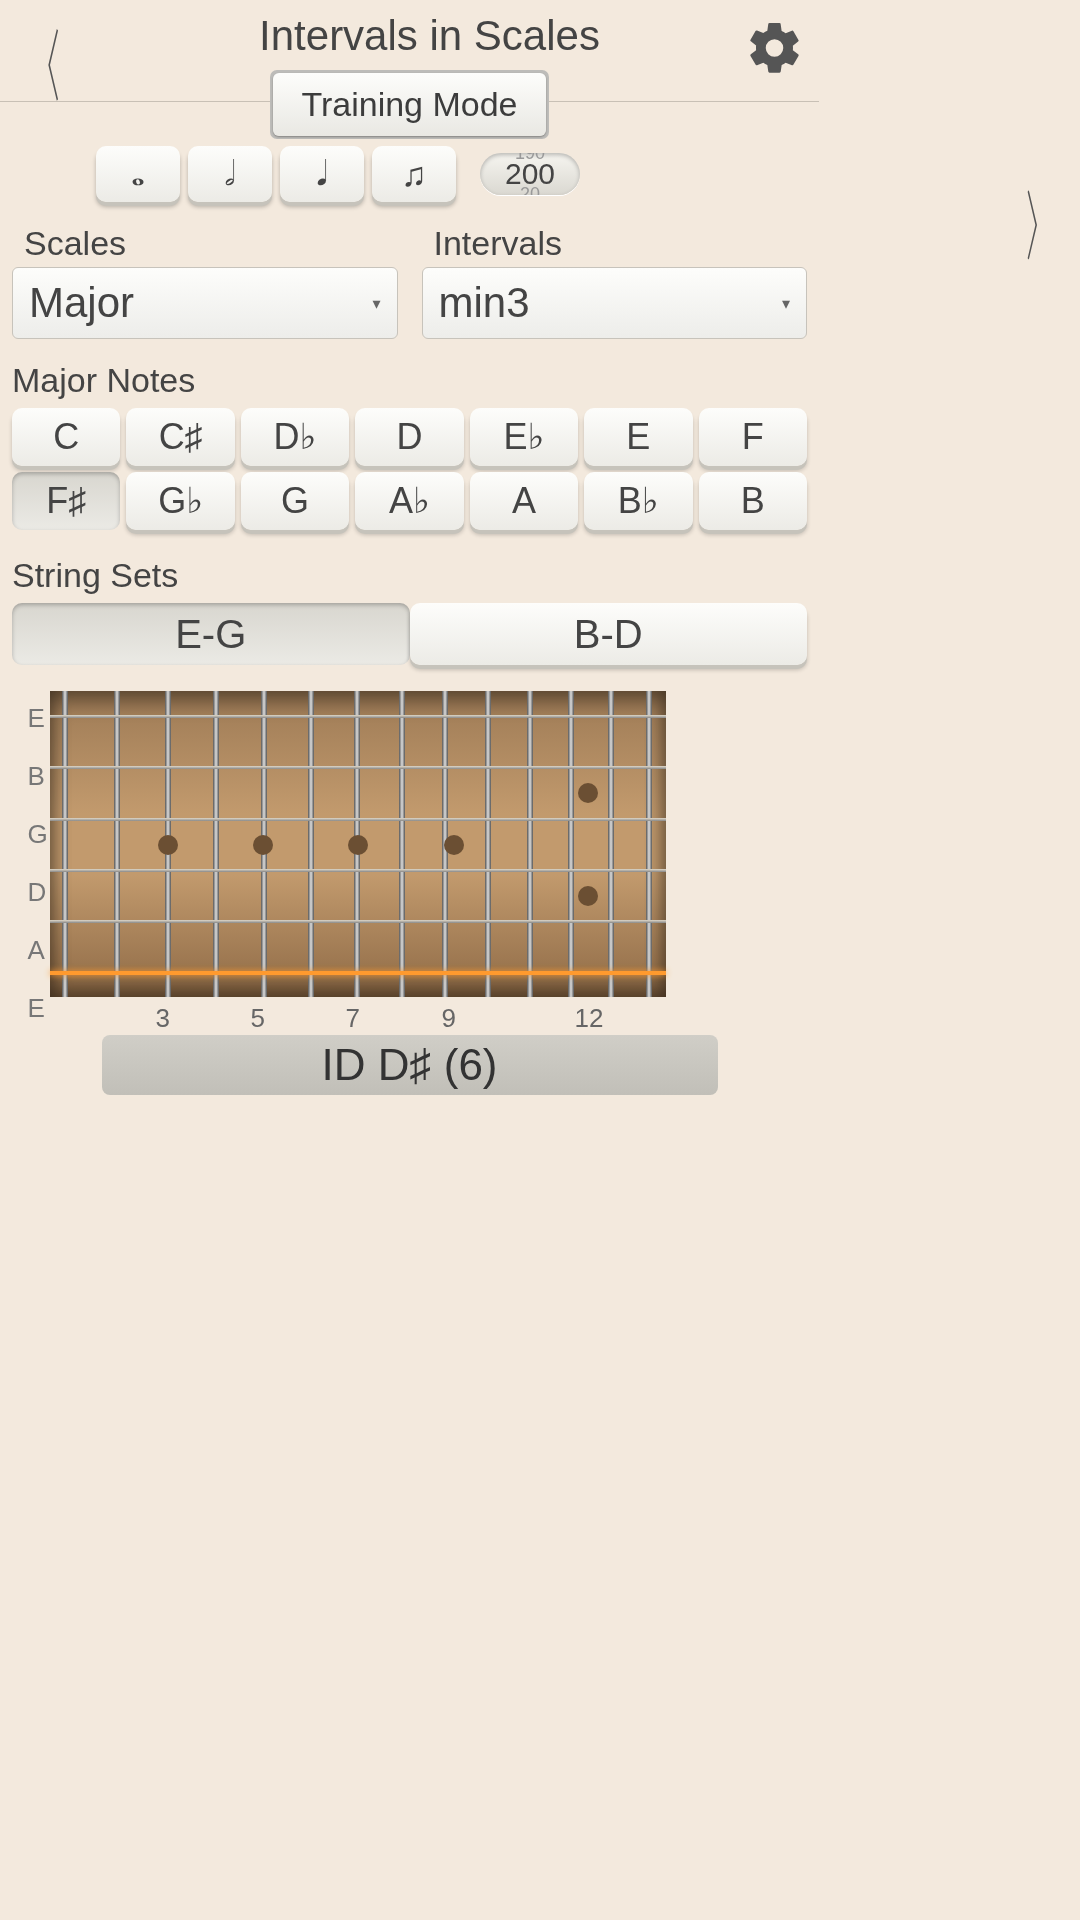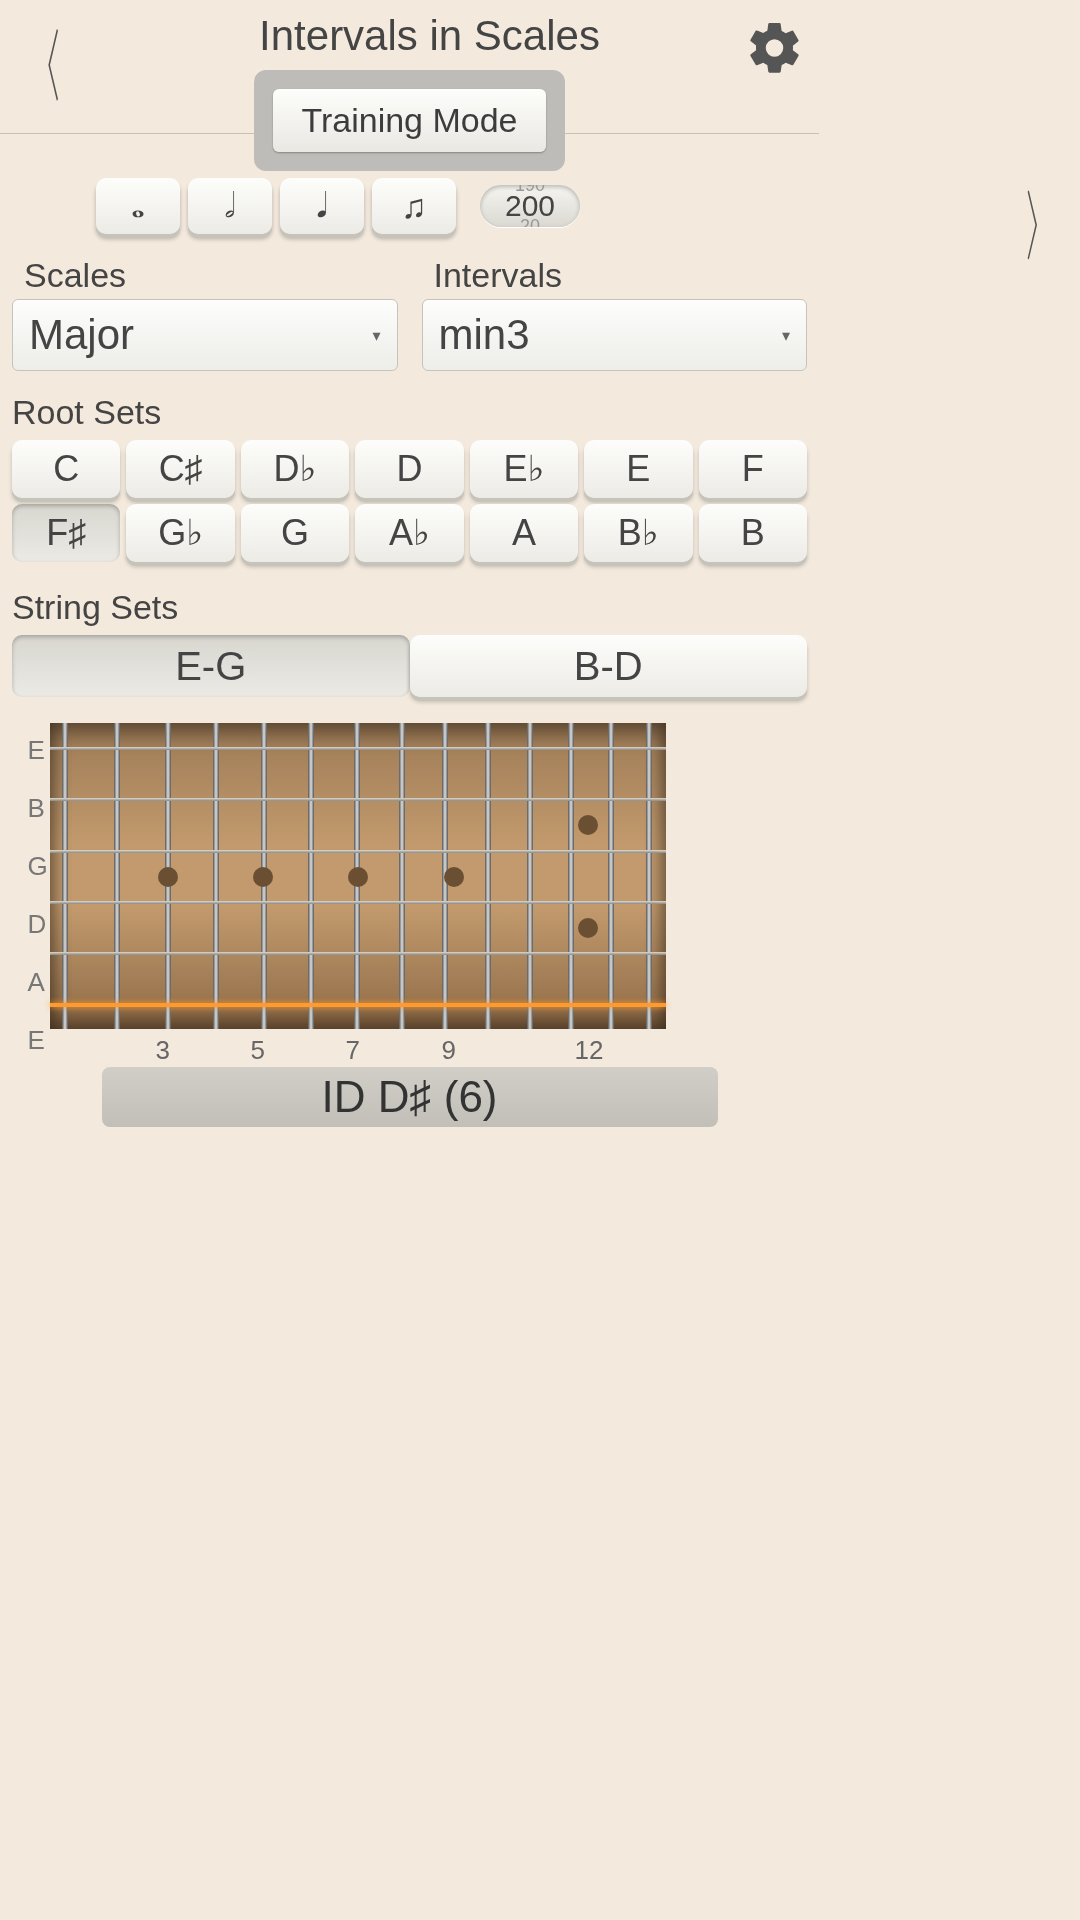--- a/index.html
+++ b/index.html
@@ -37,23 +37,23 @@
   .title {
     font-size: 42px;
     font-weight: 300;
     color: #444;
     padding-left: 40px;
   }
   .mode-toggle {
     margin: 10px auto 0;
     display: inline-flex;
     background: #bdbcb9;
-    border-radius: 12px;
+    border-radius: 7px;
     overflow: hidden;
-    padding: 19px;
+    padding: 3px;
   }
   .mode-btn {
     font-size: 34px;
     font-weight: 300;
     padding: 12px 28px;
     border-radius: 6px;
     cursor: pointer;
     color: #3c3c3c;
   }
   .mode-btn.active {
@@ -299,21 +299,21 @@
   </div>
   <div class="drop-col">
     <div class="section-label">Intervals</div>
     <div class="dropdown">
       <span>min3</span>
       <span class="drop-arrow">▾</span>
     </div>
   </div>
 </div>
 
-<div class="section-label">Root Sets</div>
+<div class="section-label">Major Notes</div>
 <div class="note-grid" id="root-grid">
     <div class="root-btn">C</div>
     <div class="root-btn">C♯</div>
     <div class="root-btn">D♭</div>
     <div class="root-btn">D</div>
     <div class="root-btn">E♭</div>
     <div class="root-btn">E</div>
     <div class="root-btn">F</div>
     <div class="root-btn active">F♯</div>
     <div class="root-btn">G♭</div>

